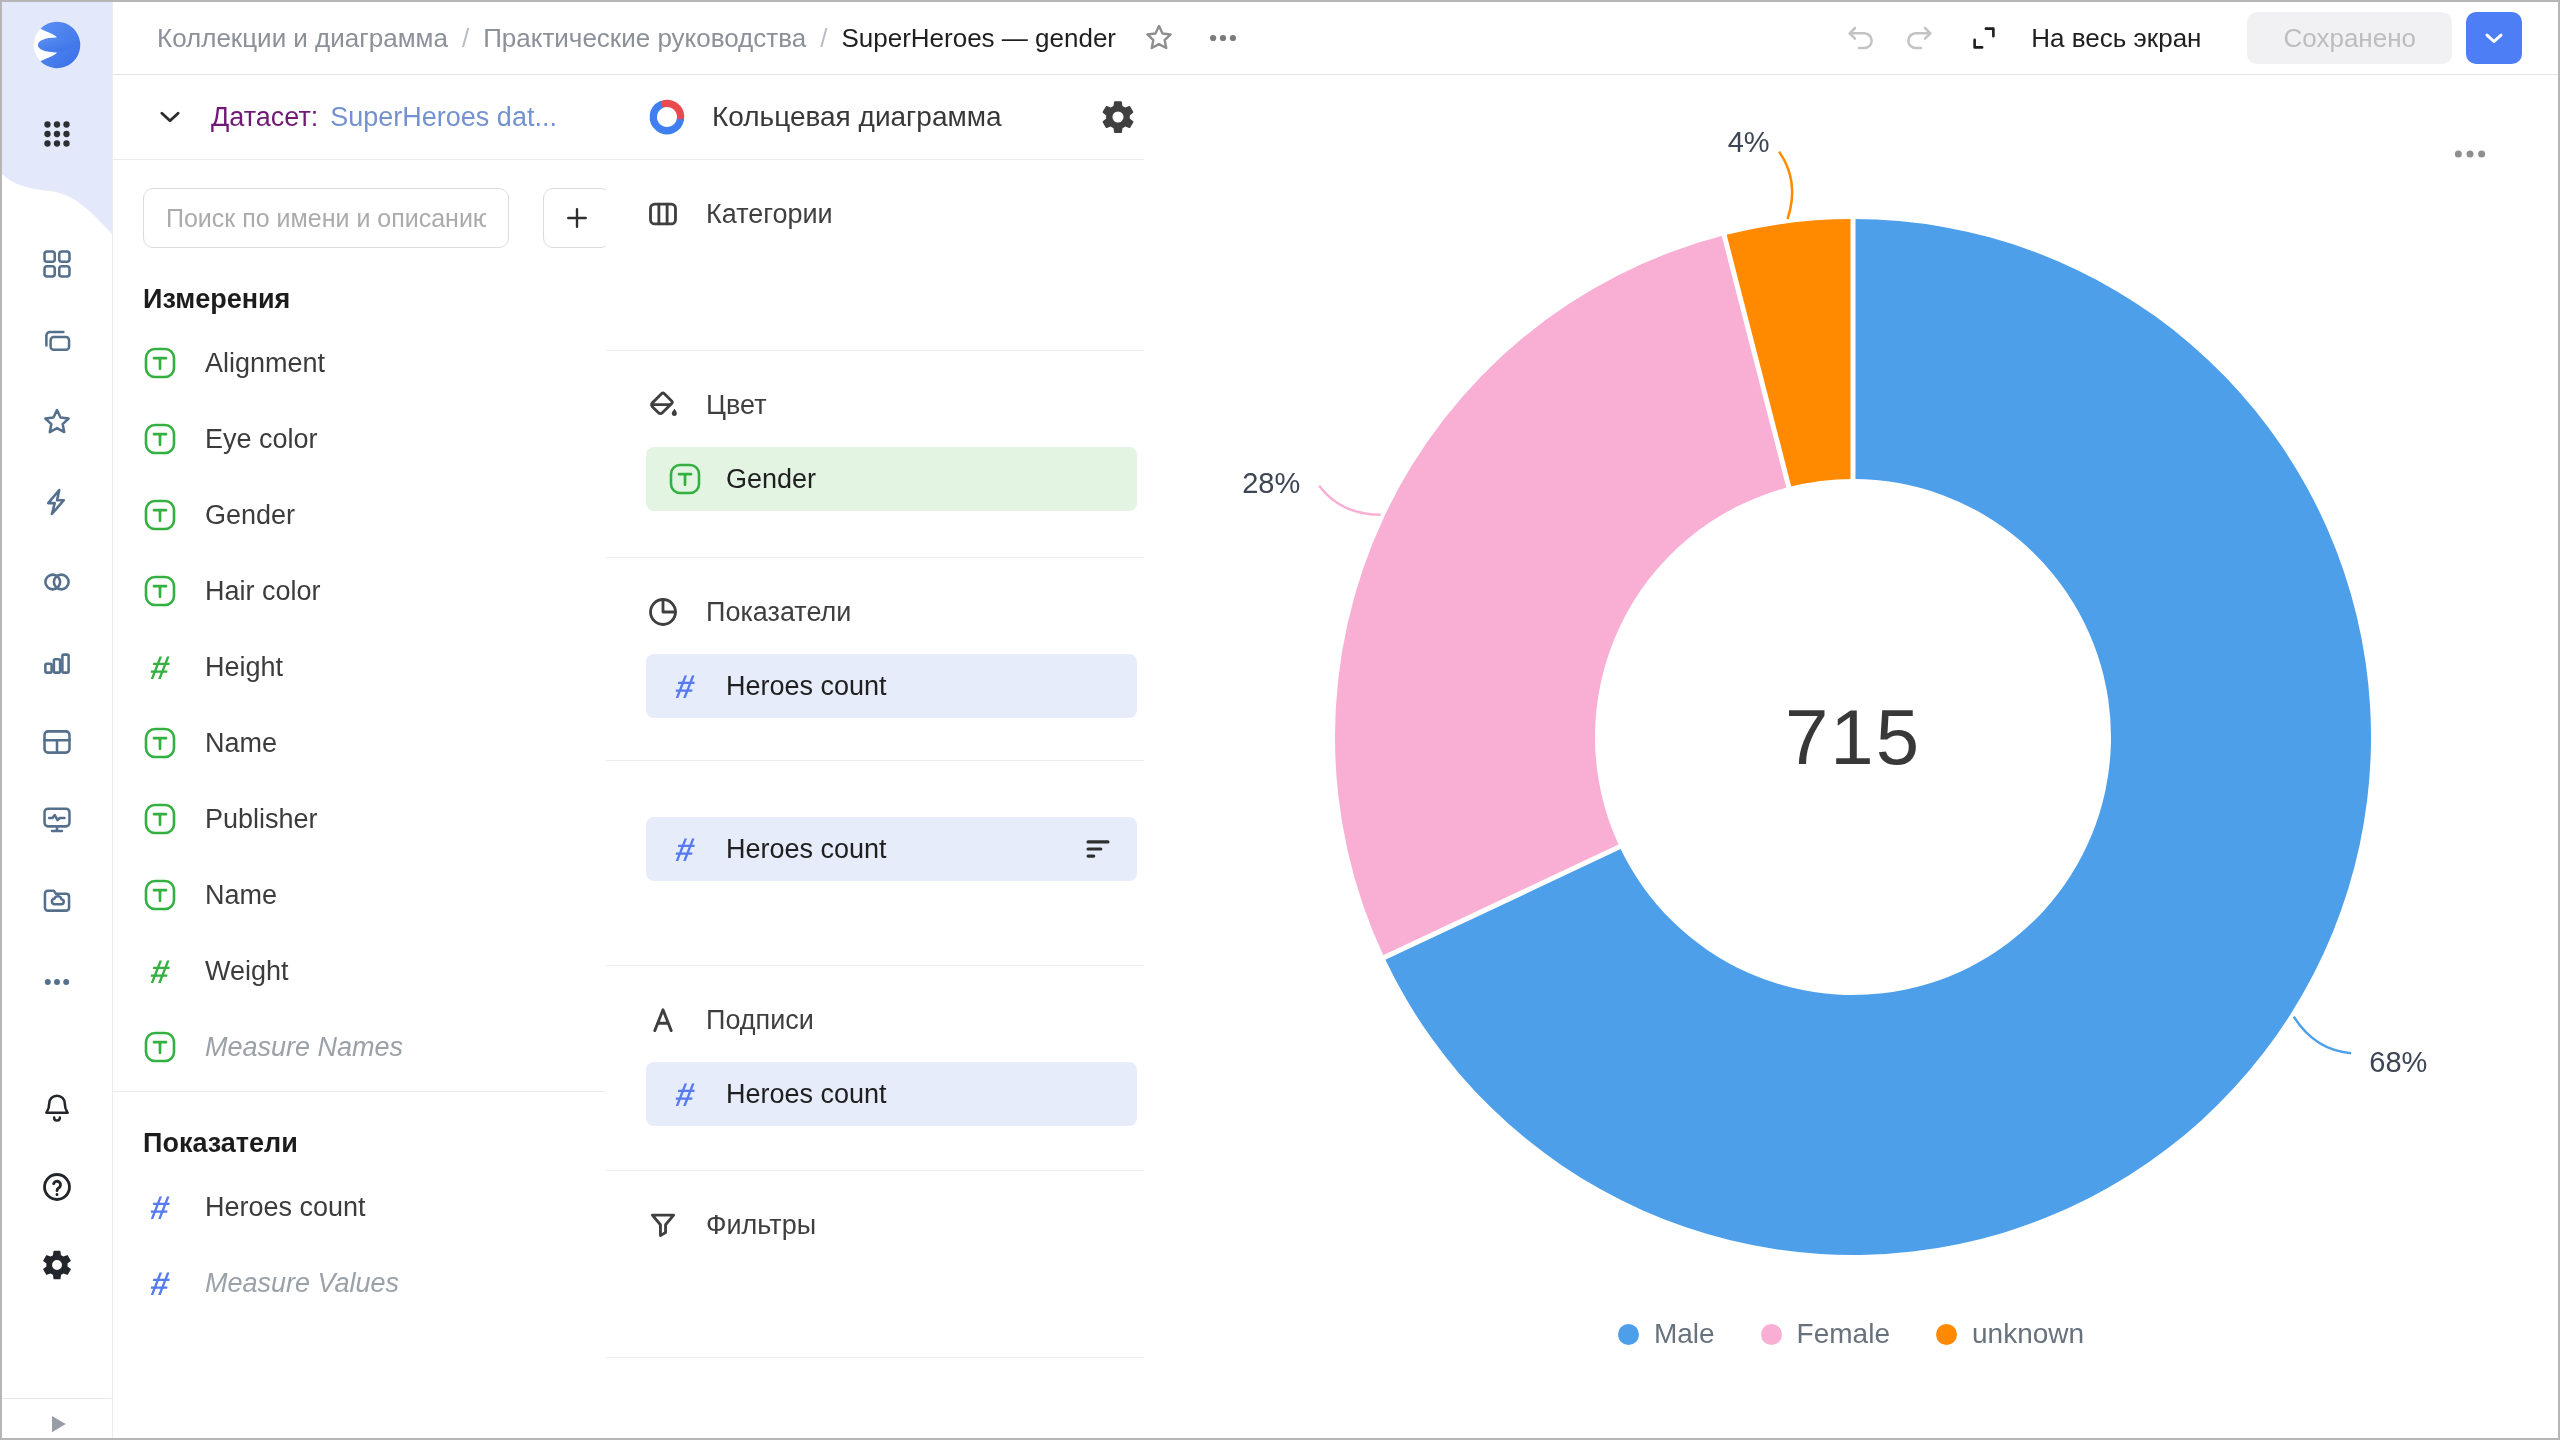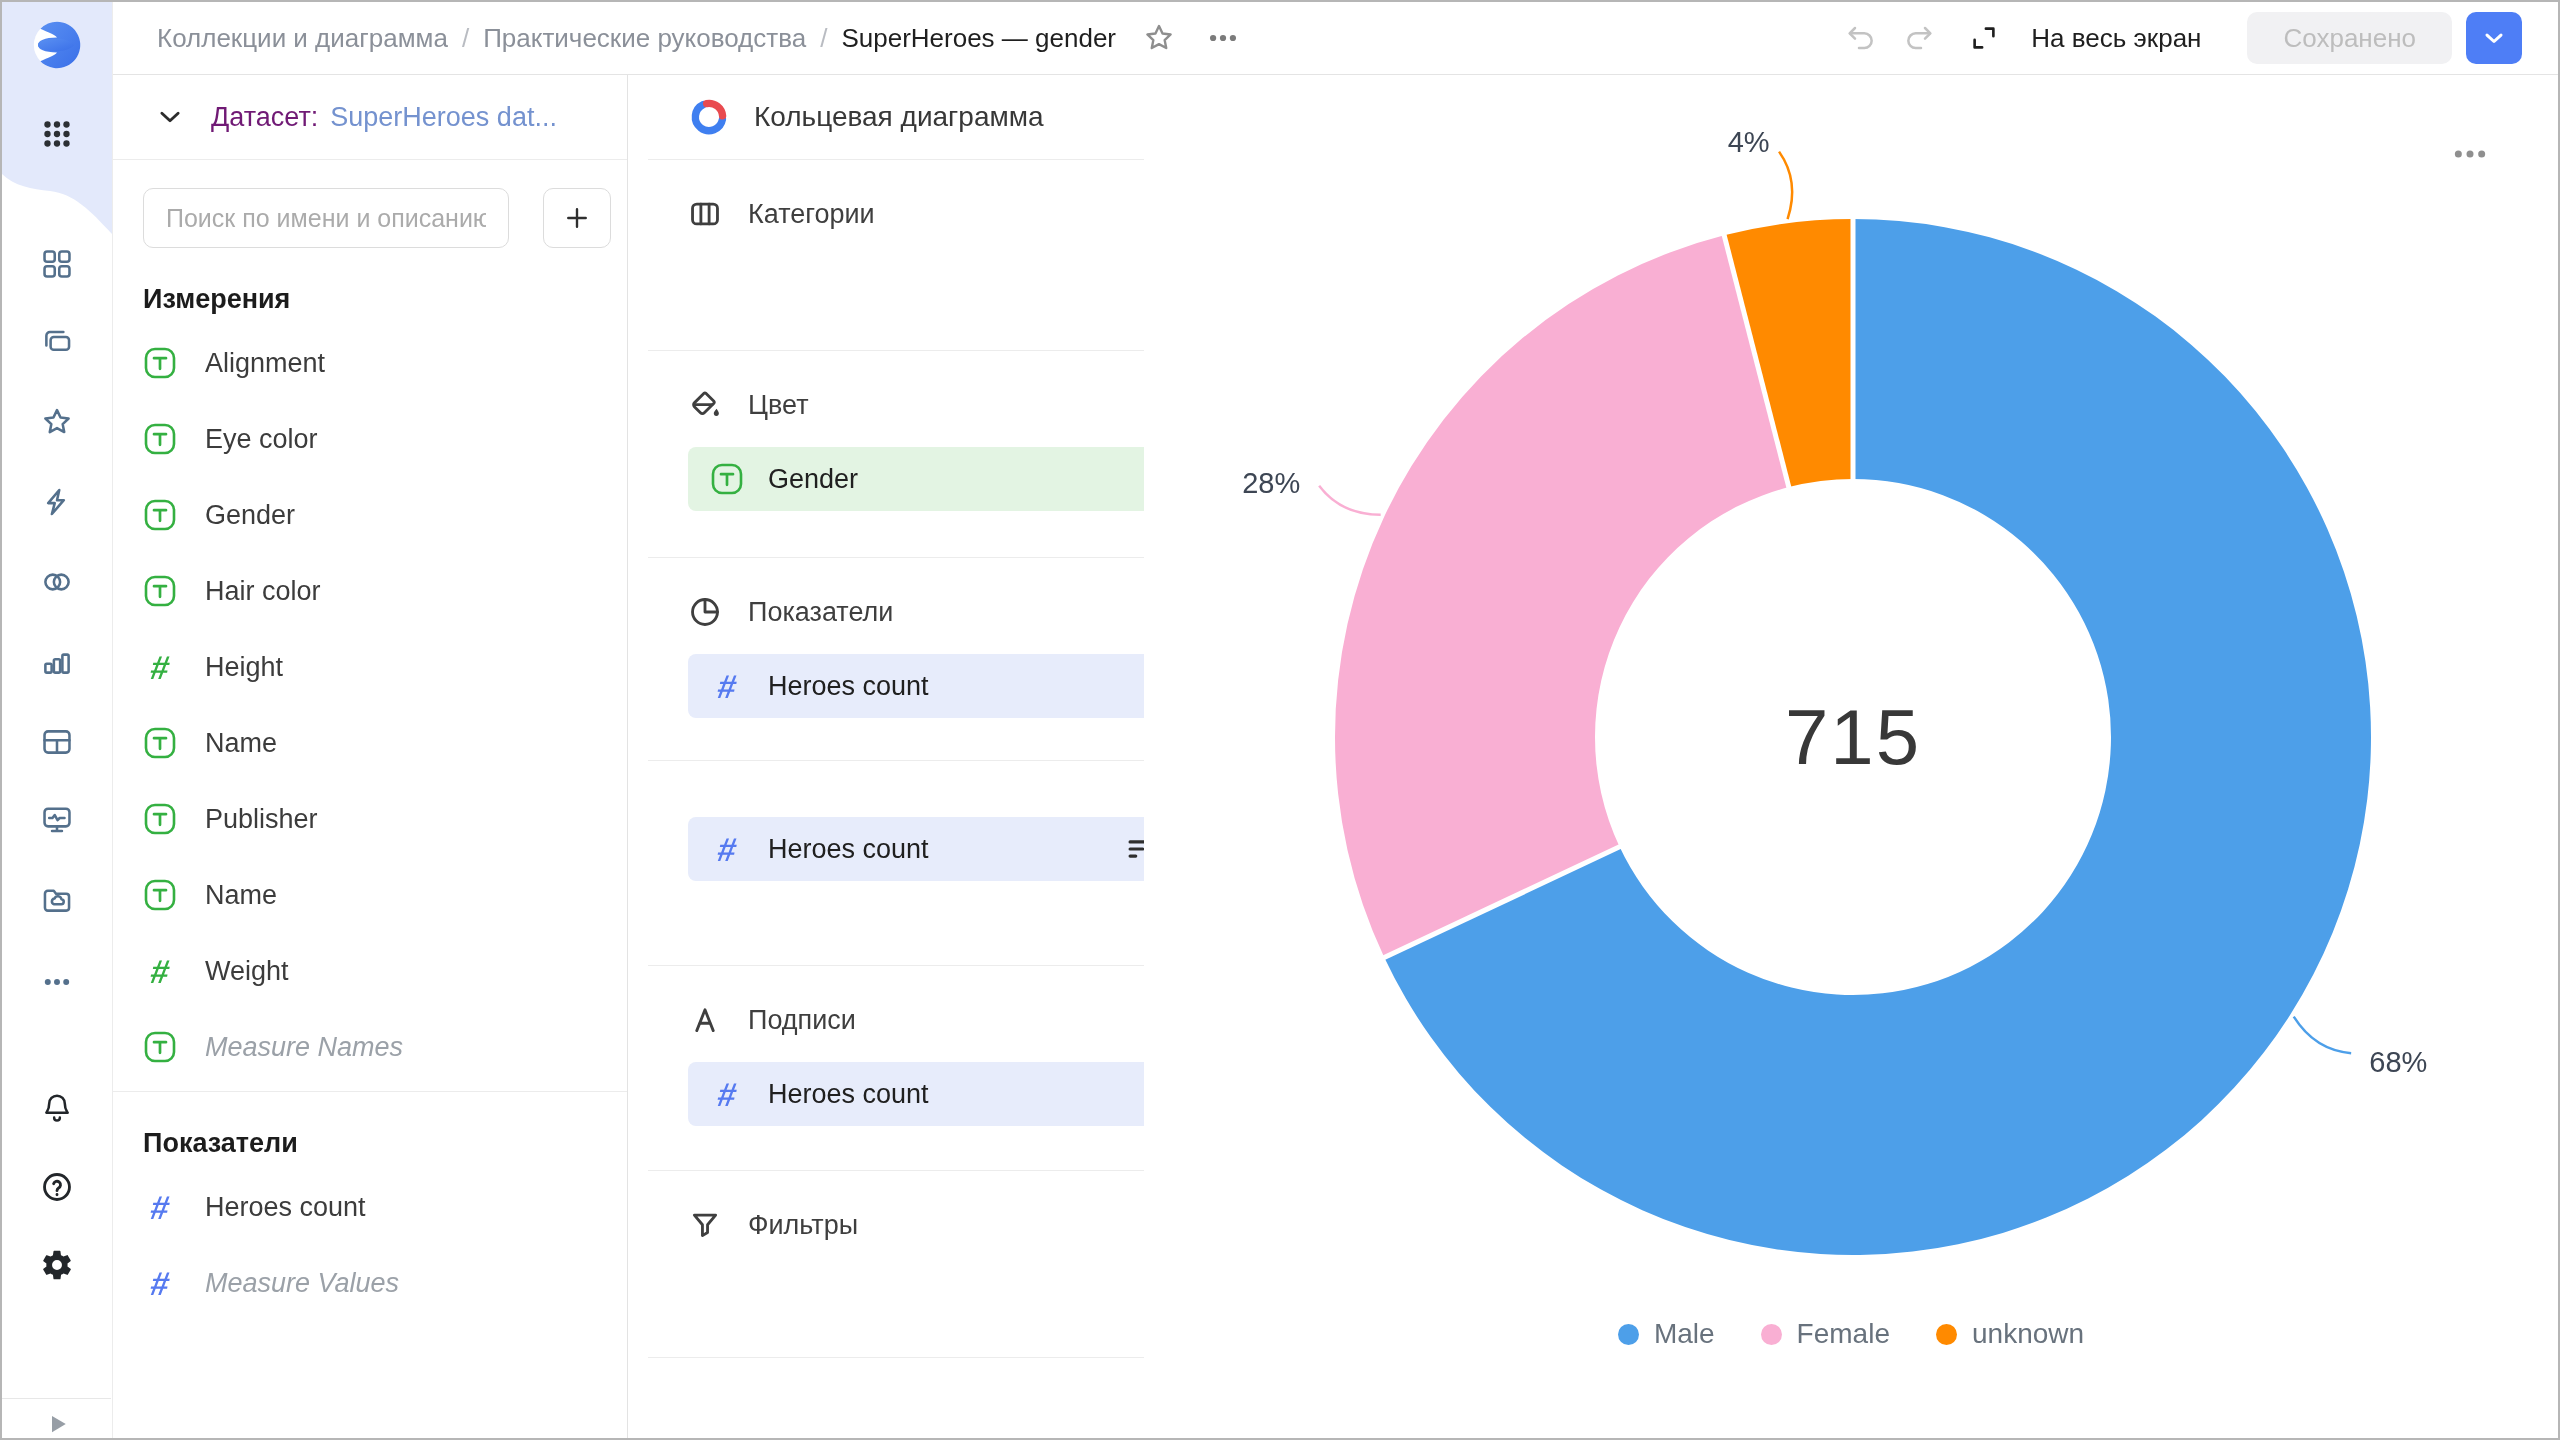--- a/index.html
+++ b/index.html
@@ -44,21 +44,21 @@
   .ds-list{margin-top:10px;}
   .ds-row{height:76px;display:flex;align-items:center;padding-left:30px;cursor:grab;}
   .ds-row .f-label{font-size:27px;color:#3c3c3c;margin-left:28px;}
   .ds-row.muted .f-label{color:#9ba1a8;font-style:italic;}
   .f-icon{width:34px;height:34px;display:flex;align-items:center;justify-content:center;flex:none;}
   .hash{font-size:33px;font-weight:700;transform:skewX(-10deg);line-height:1;}
   .hash.green{color:#34b041;}
   .hash.blue{color:#567af0;}
   .ds-divider{height:1px;background:#ececec;margin-top:6px;}
   
-  .cfg-panel{position:absolute;left:646px;top:73px;width:568px;bottom:0;border-right:1px solid #e3e3e3;box-sizing:border-box;background:#fff;}
+  .cfg-panel{position:absolute;left:604px;top:73px;width:568px;bottom:0;border-right:1px solid #e3e3e3;box-sizing:border-box;background:#fff;}
   .cfg-header{height:84px;border-bottom:1px solid #ececec;display:flex;align-items:center;padding:0 36px 0 40px;}
   .cfg-title{font-size:28px;color:#383838;margin-left:24px;flex:1;}
   .cfg-gear{background:none;border:none;padding:0;display:flex;color:#3f3f3f;cursor:pointer;}
   .cfg-section{box-sizing:border-box;border-bottom:1px solid #ececec;padding:34px 36px 0 40px;}
   .cfg-sec-head{display:flex;align-items:center;height:40px;color:#3f3f3f;}
   .cfg-sec-label{font-size:27px;margin-left:26px;}
   .chip{margin-top:22px;height:64px;border-radius:8px;display:flex;align-items:center;padding:0 22px;cursor:grab;}
   .chip .chip-label{font-size:27px;color:#202020;margin-left:24px;flex:1;}
   .chip.dimension{background:#e3f4e3;}
   .chip.measure{background:#e7ecfb;}

